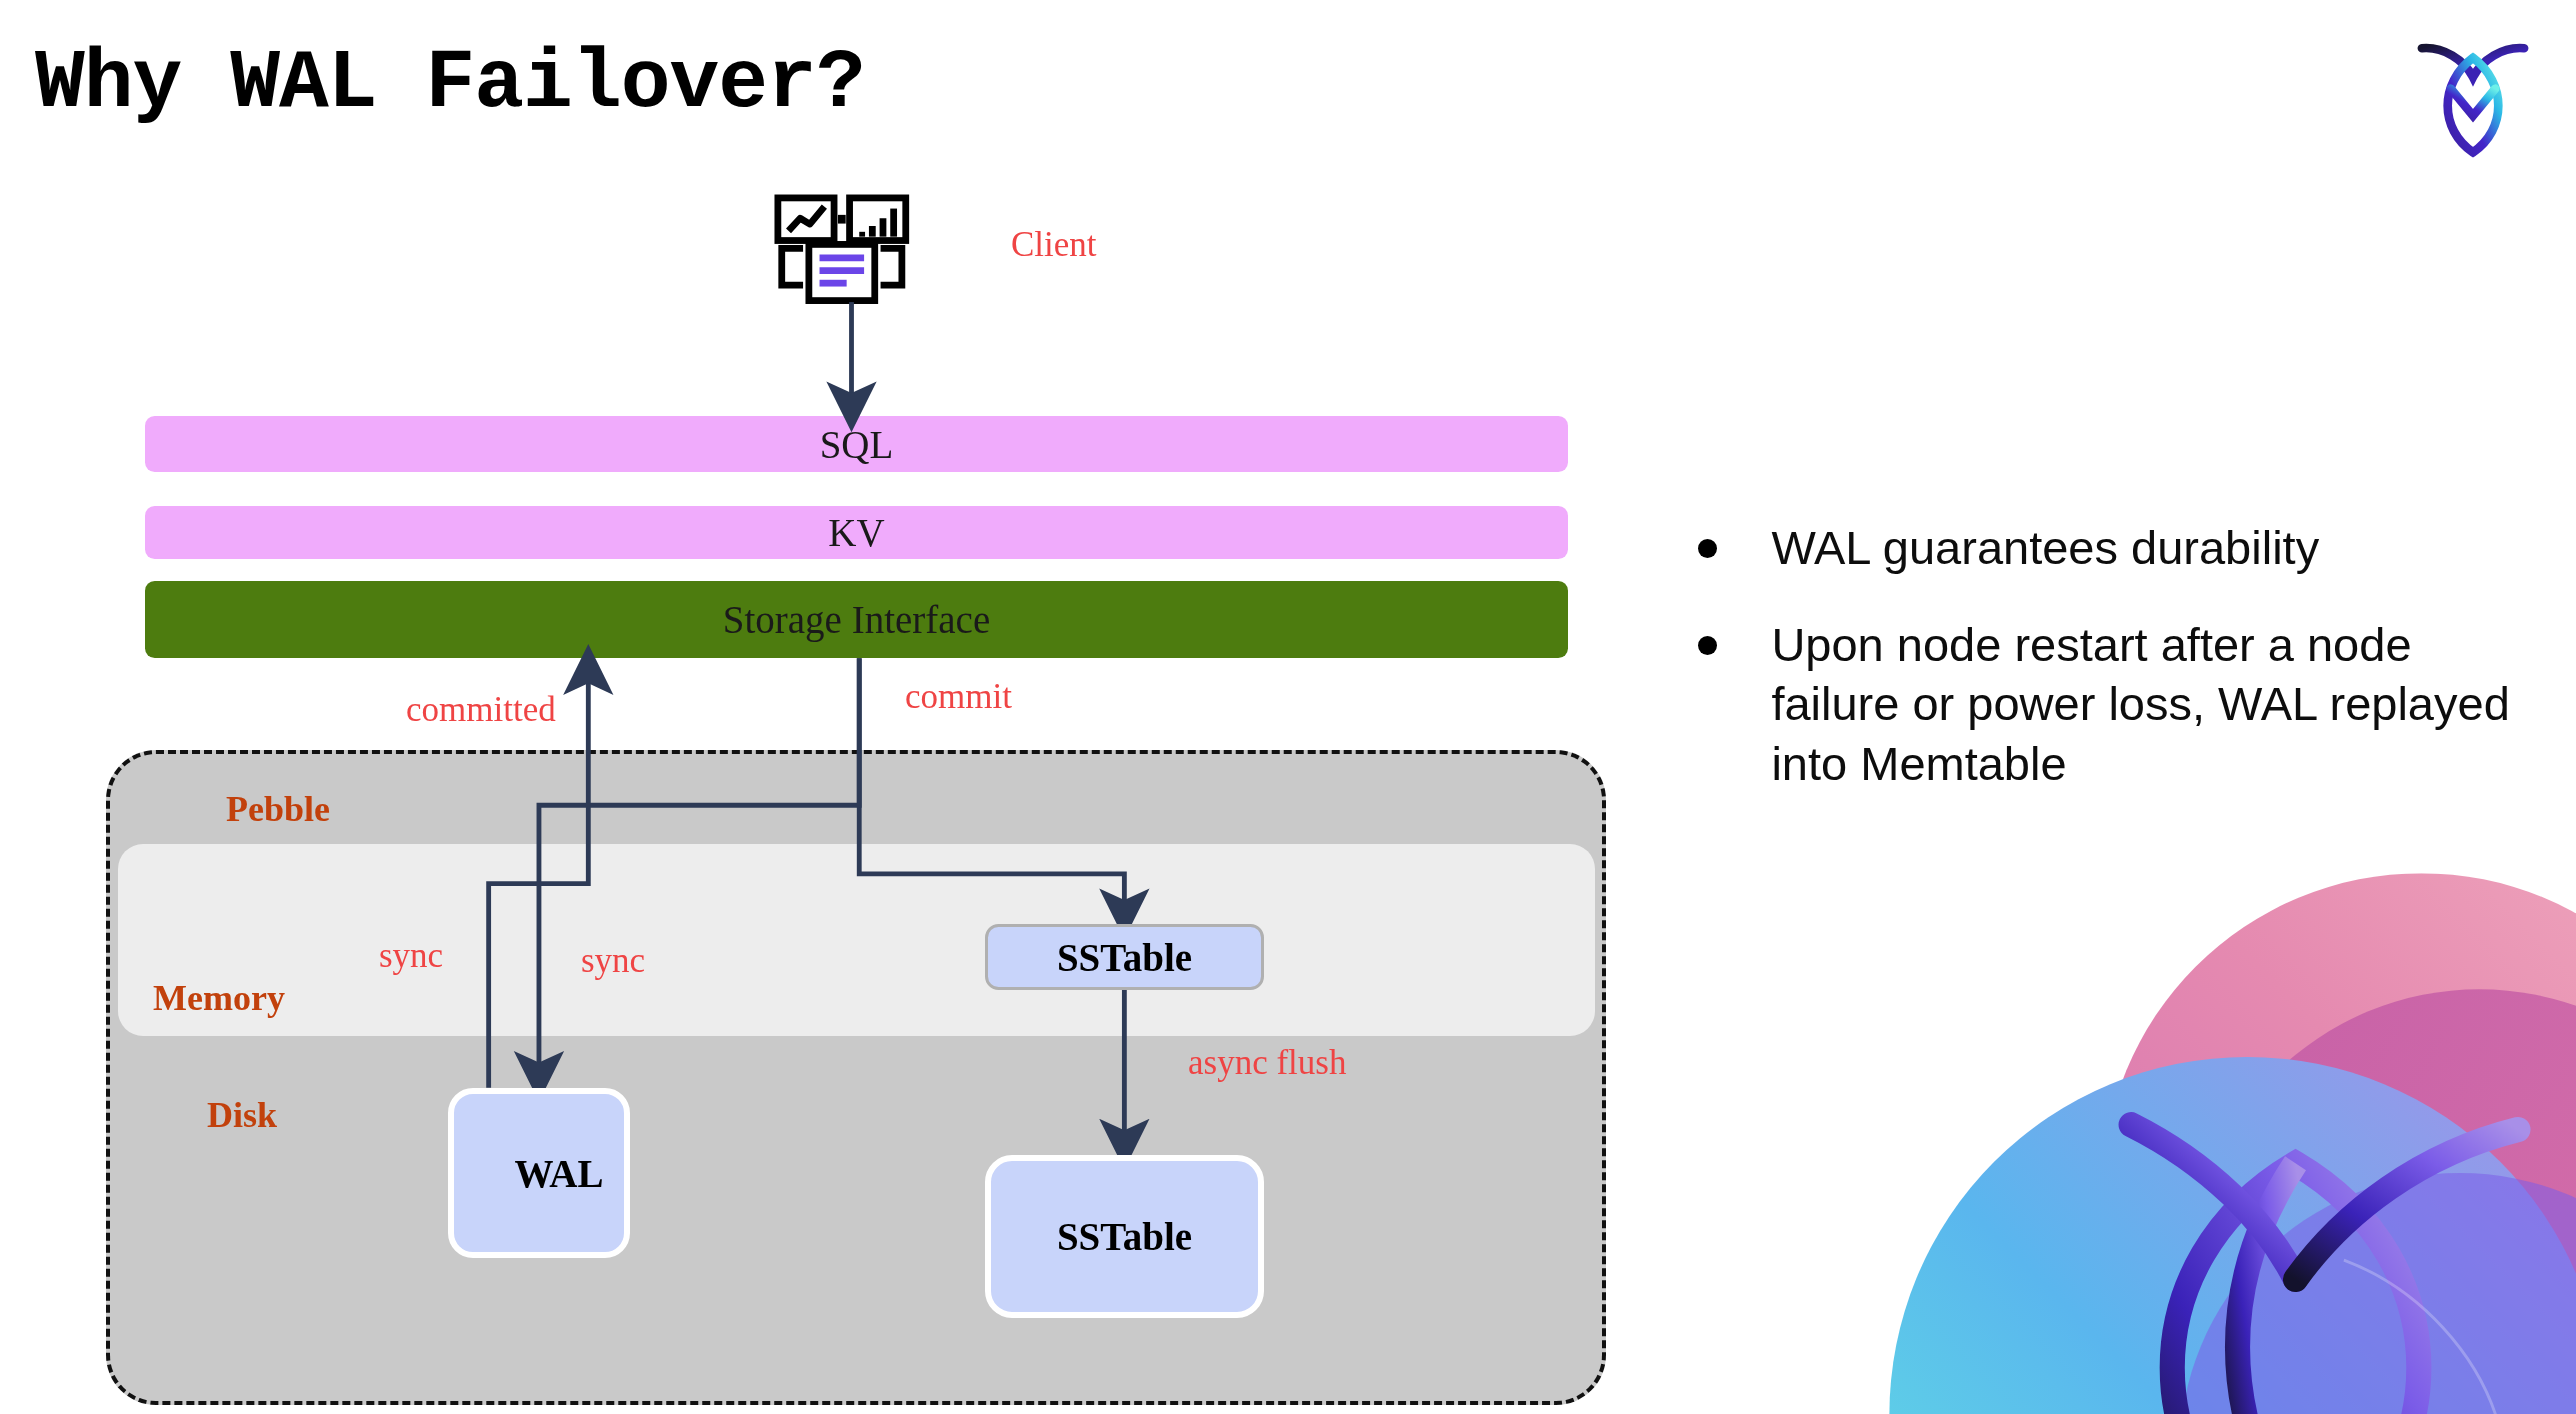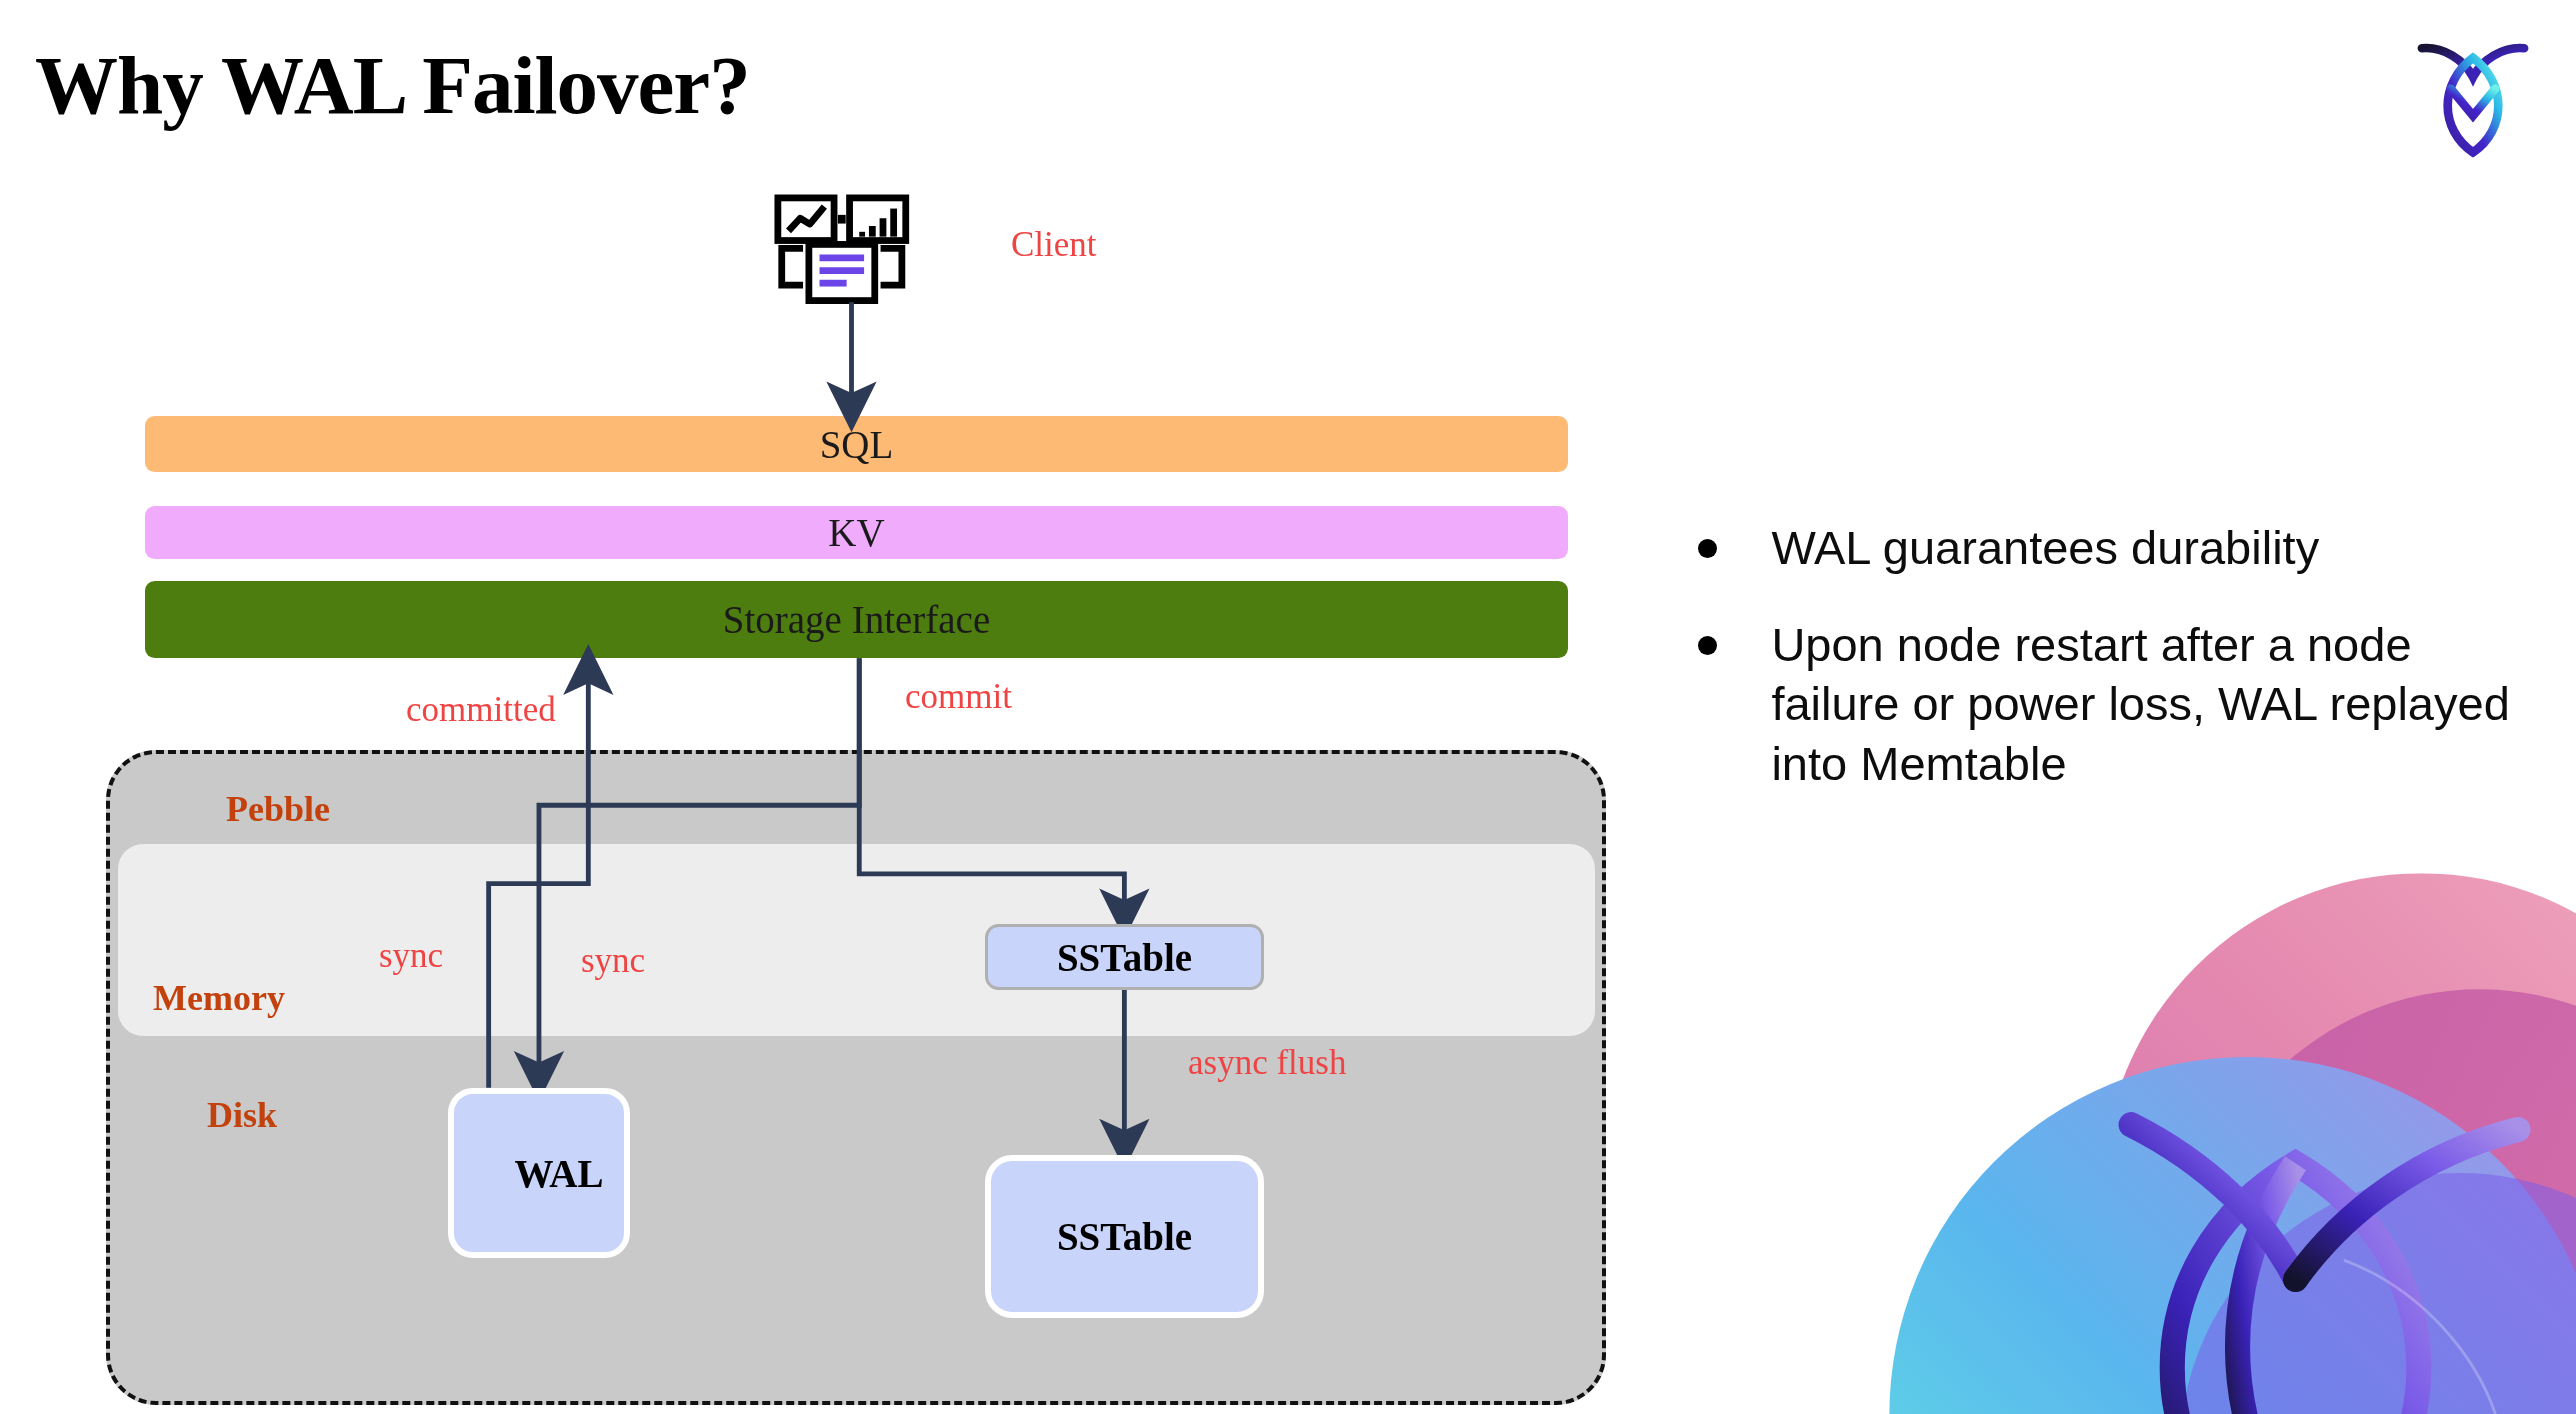--- a/index.html
+++ b/index.html
@@ -8,21 +8,21 @@
     background:#ffffff;
     font-family:"Liberation Sans", sans-serif;
     overflow:hidden;
     position:relative;
   }
   .slide{position:absolute;inset:0;overflow:hidden;}
 
   
   .title{
     position:absolute;left:35px;top:37px;
-    font-family:Liberation Serif, serif;
+    font-family:Liberation Mono, monospace;
     font-weight:bold;
     font-size:83px;
     letter-spacing:-1px;
     color:#000000;
     white-space:nowrap;
   }
 
   
   .brand-logo{position:absolute;left:2410px;top:27px;width:126px;height:135px;}
 
@@ -33,21 +33,21 @@
   .diagram{position:absolute;left:0;top:0;width:1703px;height:1415px;}
 
   .layer-bar{
     position:absolute;
     border-radius:9.7px;
     display:flex;align-items:center;justify-content:center;
     font-family:"Liberation Serif", serif;
     font-size:39px;
     color:#1a1a1a;
   }
-  .bar-sql{left:145px;top:416px;width:1423px;height:56px;background:#fdba74;}
+  .bar-sql{left:145px;top:416px;width:1423px;height:56px;background:#f0abfc;}
   .bar-kv{left:145px;top:506px;width:1423px;height:53px;background:#f0abfc;}
   .bar-storage{left:145px;top:581px;width:1423px;height:77px;background:#4d7c0f;}
 
   
   .pebble-box{
     position:absolute;left:106px;top:750px;width:1500px;height:655px;
     background:#c9c9c9;
     border:4.8px dashed #111111;
     border-radius:50px;
     box-sizing:border-box;

